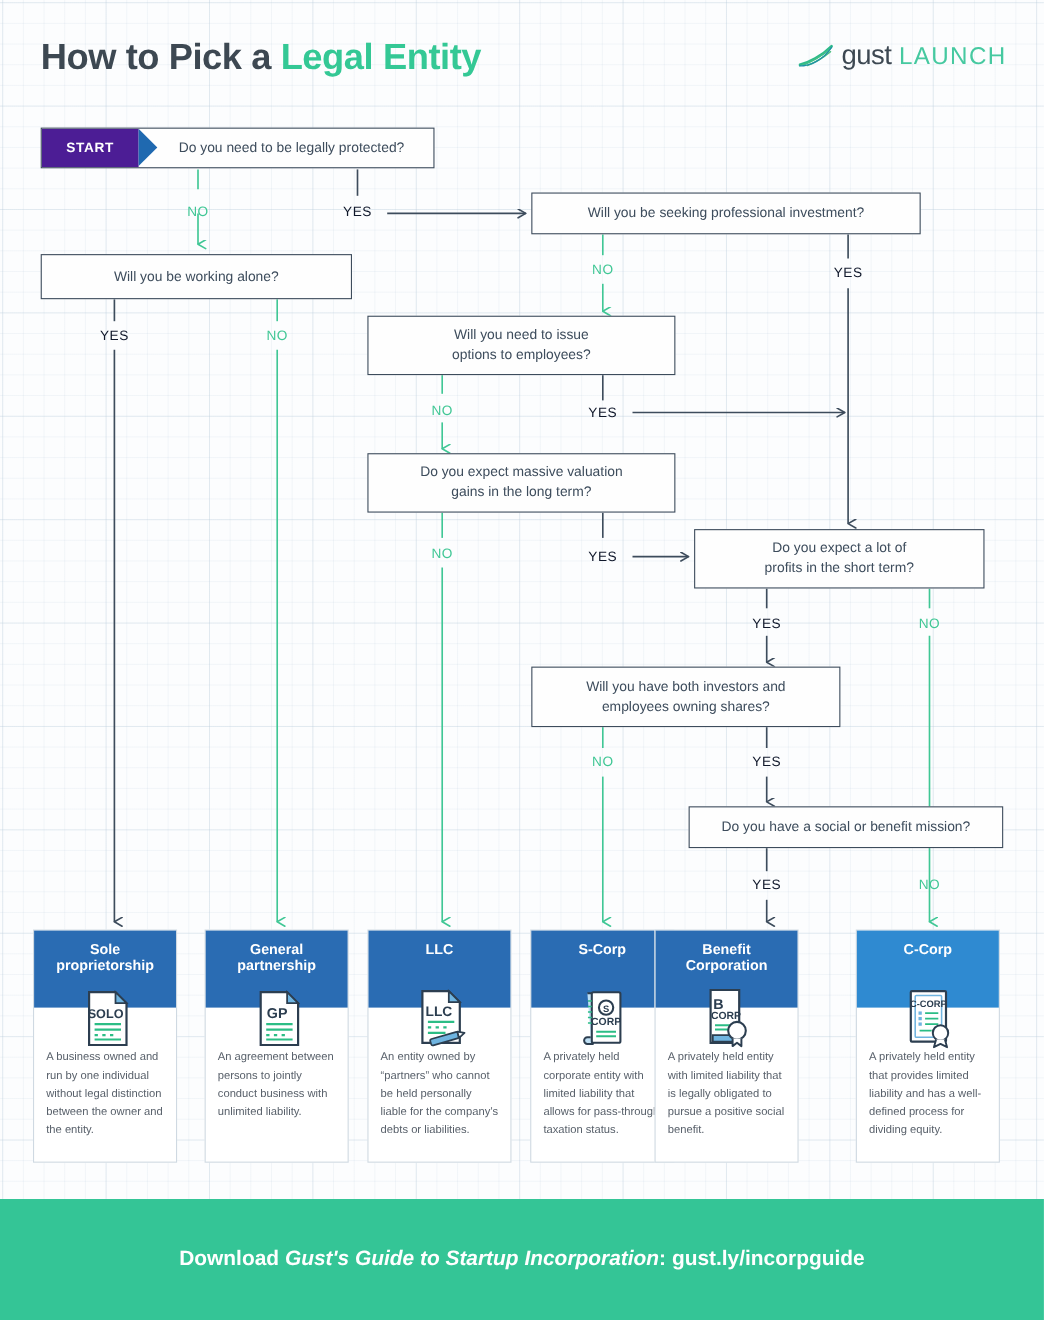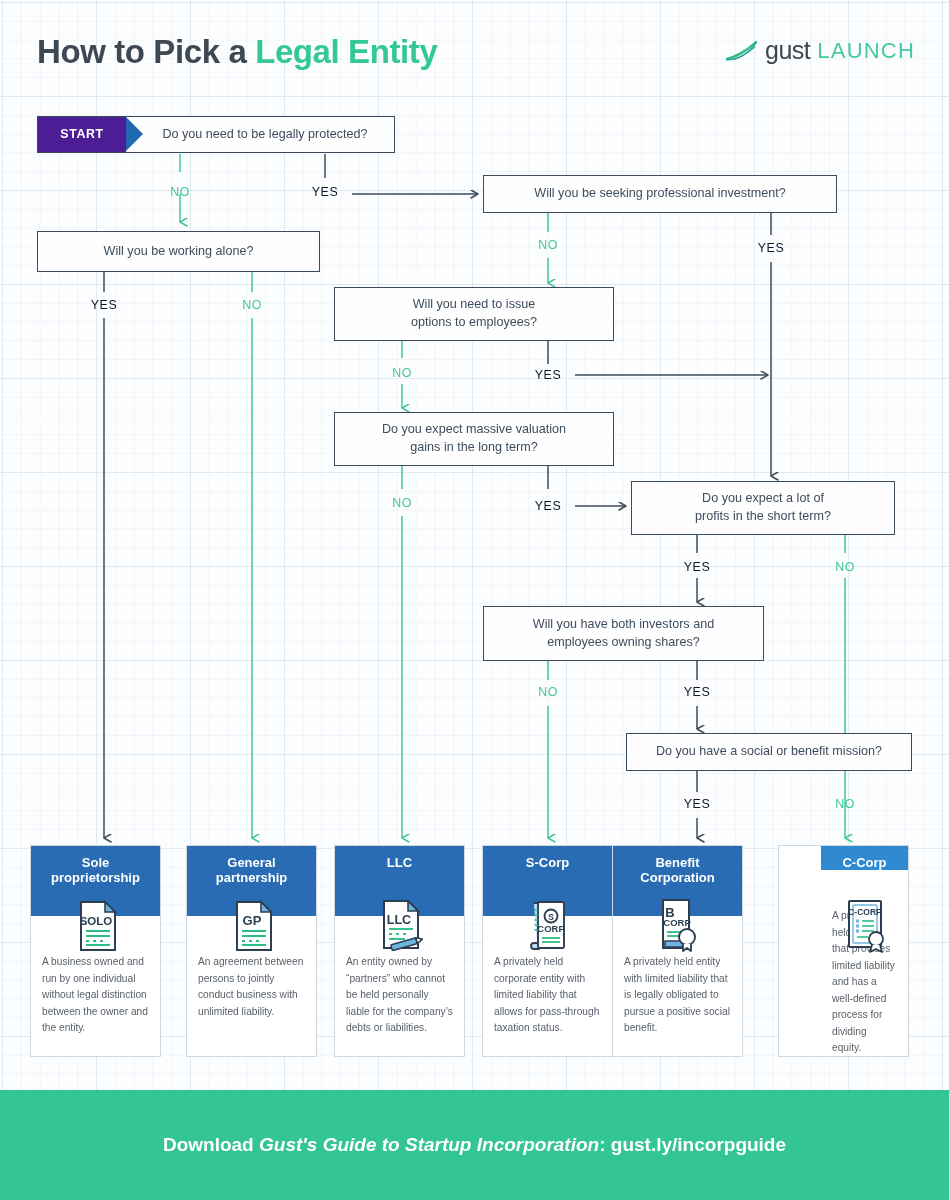--- a/index.html
+++ b/index.html
@@ -322,41 +322,41 @@
       <text x="32" y="34" font-family="'Liberation Sans',sans-serif" font-size="9.5" font-weight="bold" fill="#2c3e50" text-anchor="middle">CORP</text>
       <g stroke="#2bbd85" stroke-width="1.8">
         <line x1="23" y1="40" x2="41" y2="40"></line>
           <line x1="23" y1="44" x2="41" y2="44"></line>
       </g>
     </svg>
   </div>
   <div class="card-body">A privately held corporate entity with limited liability that allows for pass-through taxation status.</div>
 </div>
 
-<div class="card" style="left:612px;">
+<div class="card" style="left:595px;">
   <div class="card-head">
     <div class="card-title">Benefit
 Corporation</div>
     <svg class="card-icon" viewBox="0 0 58 56">
       <path d="M14,2 H40 V50 H14 Z" fill="#ffffff" stroke="#2c3e50" stroke-width="2"></path>
       <text x="21" y="19" font-family="'Liberation Sans',sans-serif" font-size="13" font-weight="bold" fill="#2c3e50" text-anchor="middle">B</text>
       <text x="28" y="28" font-family="'Liberation Sans',sans-serif" font-size="9.5" font-weight="bold" fill="#2c3e50" text-anchor="middle">CORP</text>
       <g stroke="#2bbd85" stroke-width="1.8">
         <line x1="18" y1="34" x2="36" y2="34"></line>
           <line x1="18" y1="38" x2="36" y2="38"></line>
       </g>
       <path d="M16,43 h22 v6 h-22 z" fill="#6fb4e0" stroke="#2c3e50" stroke-width="1.6"></path>
       <circle cx="38" cy="39" r="8" fill="#ffffff" stroke="#2c3e50" stroke-width="1.9"></circle>
       <path d="M34,46 L34,53 L38,50 L42,53 L42,46" fill="#ffffff" stroke="#2c3e50" stroke-width="1.8" stroke-linejoin="round"></path>
     </svg>
   </div>
   <div class="card-body">A privately held entity with limited liability that is legally obligated to pursue a positive social benefit.</div>
 </div>
 
-<div class="card light" style="left:778px;padding-left:42px;">
+<div class="card light" style="left:778px;">
   <div class="card-head">
     <div class="card-title">C-Corp</div>
     <svg class="card-icon" viewBox="0 0 58 56">
       <rect x="13" y="3" width="32" height="46" rx="1" fill="#ffffff" stroke="#2c3e50" stroke-width="2"></rect>
       <rect x="17" y="7" width="24" height="38" rx="1" fill="none" stroke="#6fb4e0" stroke-width="1.4"></rect>
       <text x="29" y="17" font-family="'Liberation Sans',sans-serif" font-size="8.5" font-weight="bold" fill="#2c3e50" text-anchor="middle">C-CORP</text>
       <g stroke="#2bbd85" stroke-width="1.6">
         <line x1="26" y1="23" x2="38" y2="23"></line>
           <line x1="26" y1="28" x2="38" y2="28"></line>
         <line x1="26" y1="33" x2="38" y2="33"></line>

